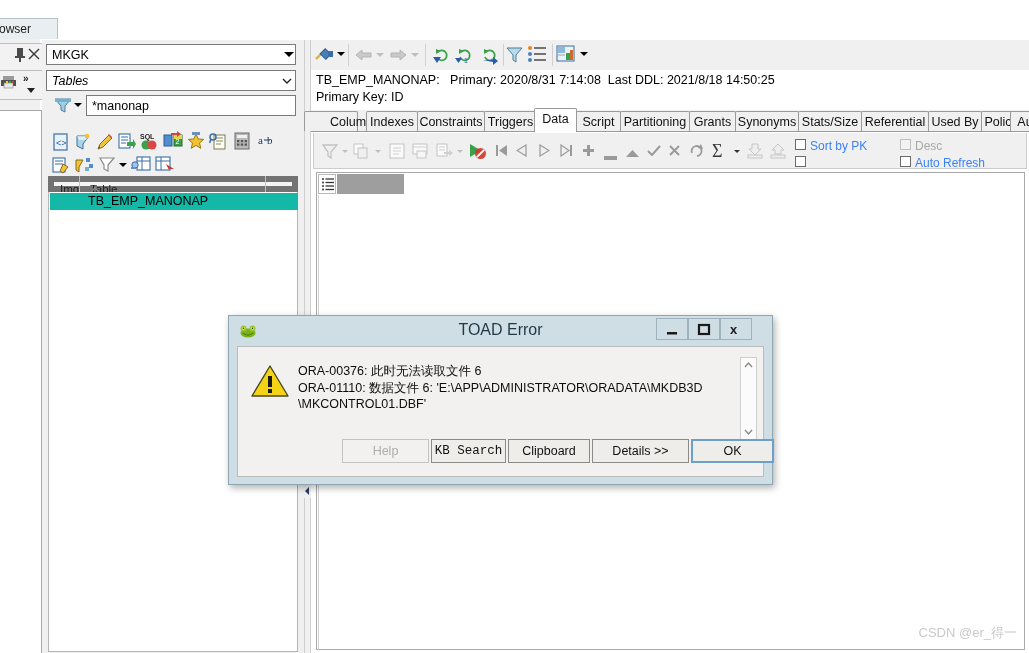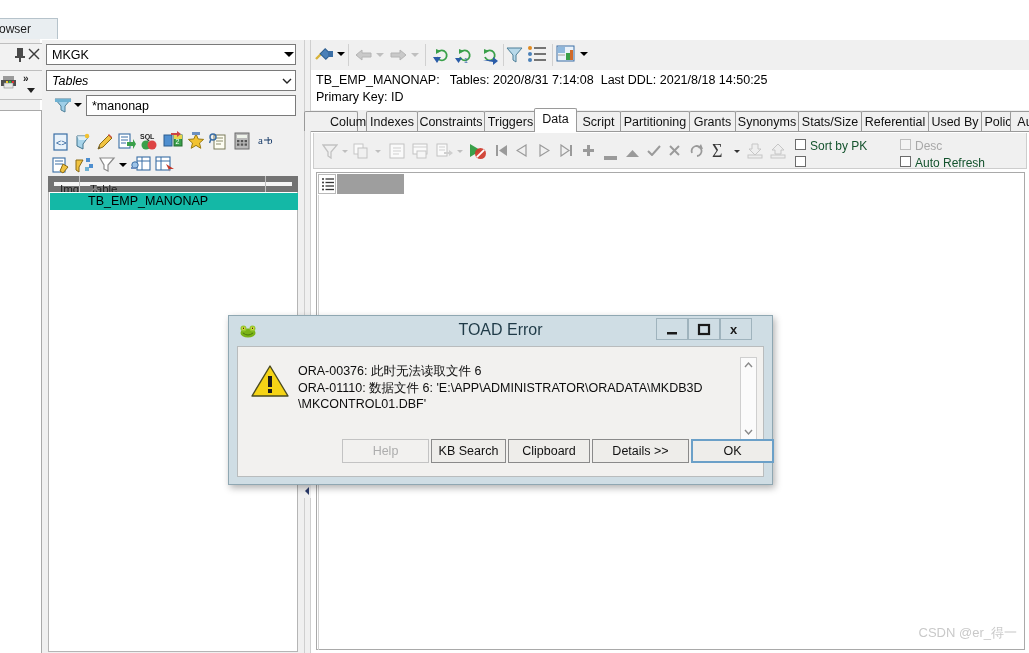--- a/index.html
+++ b/index.html
@@ -75,21 +75,21 @@
     font-size:12.5px;text-align:center;box-sizing:border-box;color:#111;
     border-top-left-radius:2px;border-top-right-radius:2px;}
   .tab.sel{background:#ffffff;top:108px;height:24px;z-index:5;font-weight:400;}
 
   
   #dataToolbar{left:313px;top:133px;width:714px;height:36px;background:#f0f0f0;
     border:1px solid #cdcdcd;border-top:none;box-sizing:border-box;}
   .gi{position:absolute;}
   .chk{position:absolute;width:11px;height:11px;background:#fff;border:1px solid #6b6b6b;box-sizing:border-box;}
   .chk.dis{border-color:#bdbdbd;background:#f3f3f3;}
-  .chkLbl{position:absolute;font-size:12px;color:#14532d;line-height:12px;}
+  .chkLbl{position:absolute;font-size:12px;color:#3b82f6;line-height:12px;}
   .chkLbl.dis{color:#a8a8a8;}
 
   
   #gridWrap{left:316px;top:172px;width:709px;height:478px;background:#fff;
      border:1px solid #a9a9a9;box-sizing:border-box;}
   #gridHdrBtn{position:absolute;left:1px;top:1px;width:18px;height:20px;background:#fff;
      border:1px solid #b9b9b9;box-sizing:border-box;}
   #gridHdrCell{position:absolute;left:20px;top:1px;width:67px;height:20px;background:#9e9e9e;}
   #gridVline{position:absolute;left:1px;top:22px;width:1px;height:455px;background:#d3d3d3;}
 
@@ -423,21 +423,21 @@
       <rect x="14" y="5" width="3" height="10" fill="#d06a2a"></rect>
       <rect x="2" y="9" width="7" height="2" fill="#c9c9c9"></rect>
     </svg>
 </div>
 <div class="abs" style="left:580px;top:52px;">
     <div class="triDown" style="left:0;top:0;"></div>
   </div>
 
 <div class="abs noSel" id="metaLine1">
   <span>TB_EMP_MANONAP:</span>&nbsp;&nbsp;
-  <span>Tables:</span>
+  <span>Primary:</span>
   <span>2020/8/31 7:14:08</span>&nbsp;
   <span>Last DDL:</span>
   <span>2021/8/18 14:50:25</span>
 </div>
 <div class="abs noSel" id="metaLine2">
   <span>Primary Key:</span>
   <span>ID</span>
 </div>
 
 <div class="abs" id="tabStrip"></div>
@@ -665,20 +665,20 @@
           </svg>
       </div>
       <div class="scrBtn" style="bottom:0;">
         <svg width="15" height="15" viewBox="0 0 15 15">
             <polyline points="4,6 7.5,10 11,6" fill="none" stroke="#8a8a8a" stroke-width="1.4"></polyline>
           </svg>
       </div>
     </div>
 
     <div class="dlgBtn dis" style="left:104px;width:87px;">Help</div>
-    <div class="dlgBtn" style="left:193px;width:75px;">KB Search</div>
+    <div class="dlgBtn" style="left:193px;width:75px;font-family:Liberation Mono, monospace;">KB Search</div>
     <div class="dlgBtn" style="left:270px;width:82px;">Clipboard</div>
     <div class="dlgBtn" style="left:354px;width:97px;">Details &gt;&gt;</div>
     <div class="dlgBtn def" style="left:453px;width:83px;">OK</div>
   </div>
 </div>
 
 <div class="abs noSel" id="watermark">CSDN @er_得一</div>
 
 </body></html>

